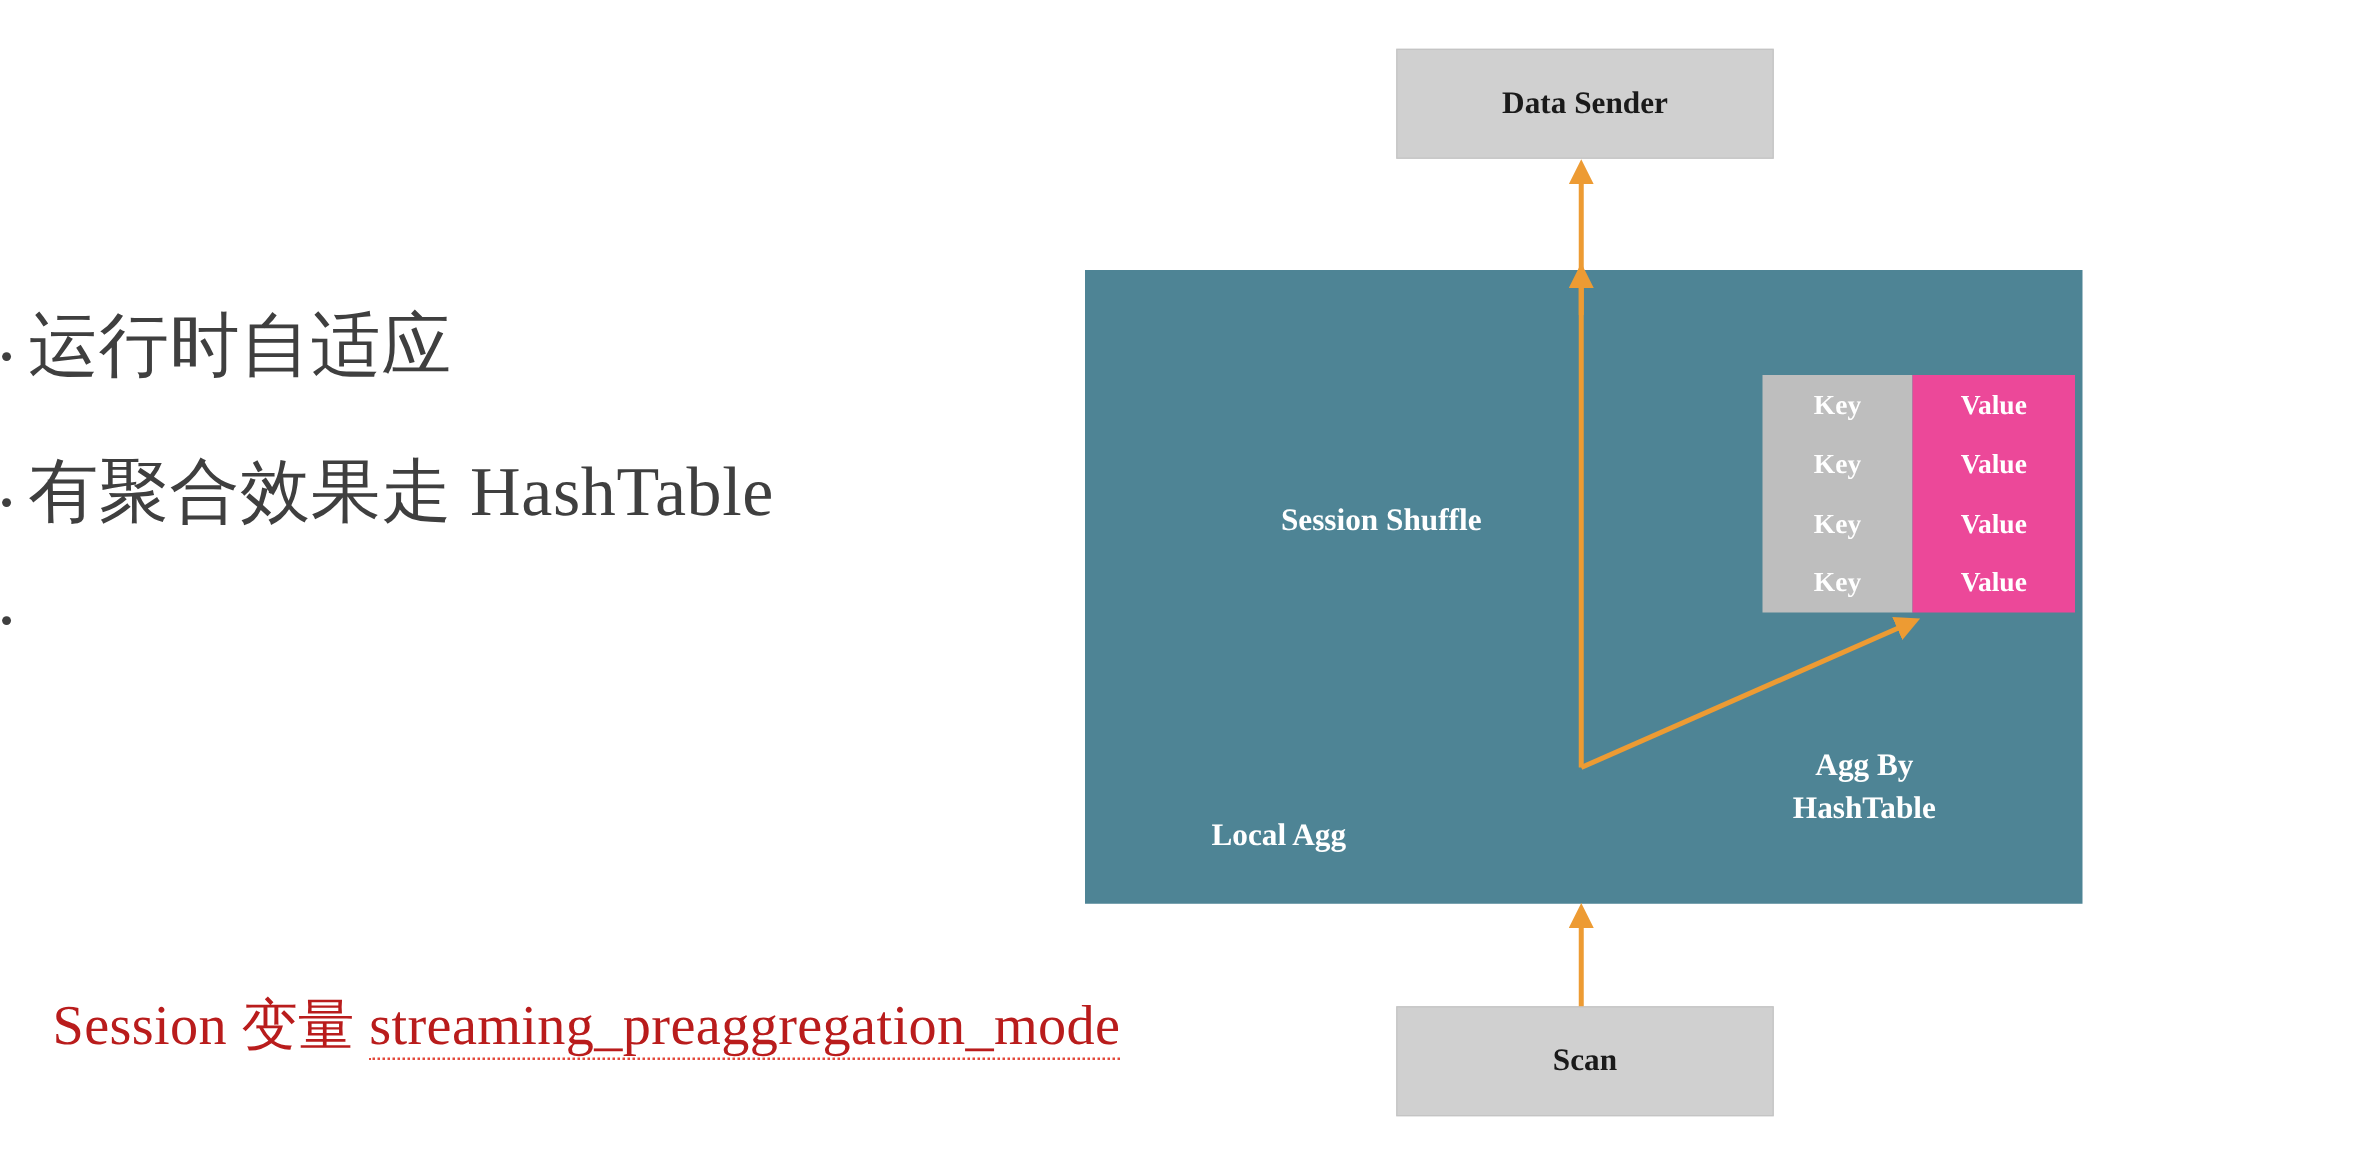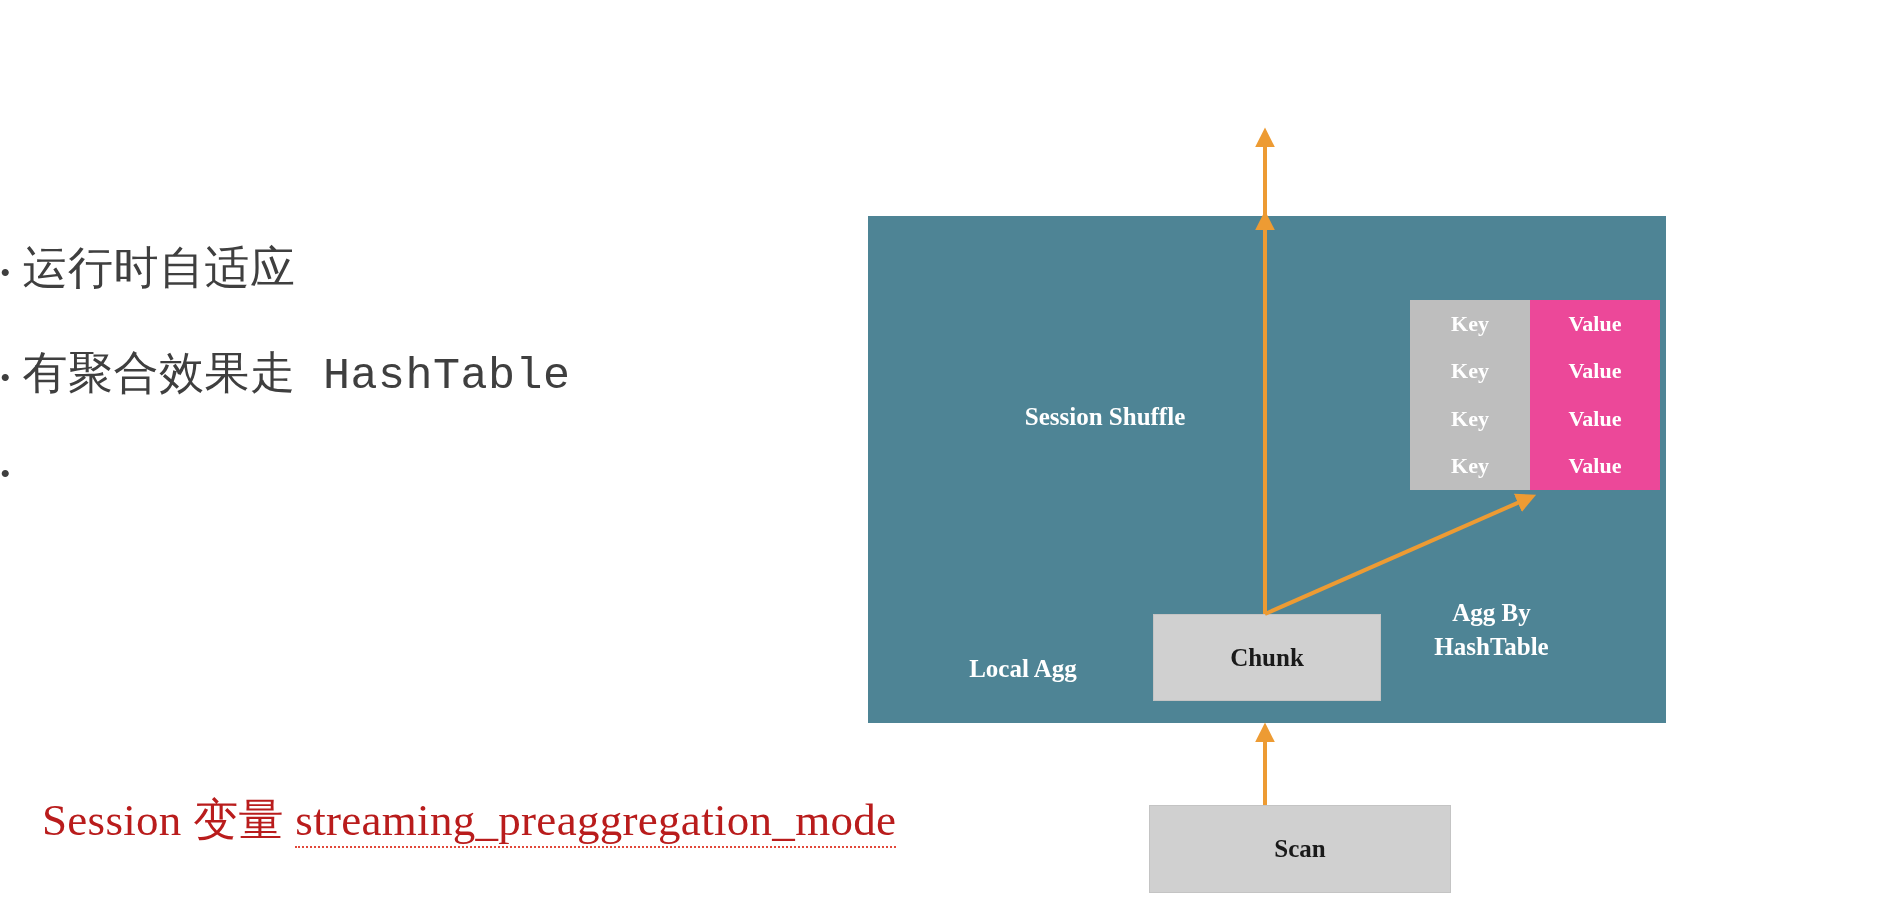--- a/index.html
+++ b/index.html
@@ -30,25 +30,24 @@
     color: #3F3F3F;
   }
   .bullet-dot {
     font-size: 30px;
     line-height: 1;
     margin-right: 12px;
     color: #3F3F3F;
     flex: 0 0 auto;
   }
   .bullet-text {
-    font-size: 45px;
+    font-size: 56px;
     line-height: 1.05;
     letter-spacing: 0.5px;
     white-space: nowrap;
-    font-family: Liberation Mono, monospace;
   }
 
   
   .session-line {
     position: absolute;
     left: 42px;
     top: 790px;
     font-size: 45px;
     color: #b91c1c;
     white-space: nowrap;
@@ -69,21 +68,21 @@
     display: flex;
     align-items: center;
     justify-content: center;
     color: #1A1A1A;
     font-weight: bold;
     font-size: 25px;
     box-sizing: border-box;
   }
   #box-data-sender { left: 1117px; top: 39px;  width: 302px; height: 88px; }
   #box-chunk       { left: 1153px; top: 614px; width: 228px; height: 87px; }
-  #box-scan        { left: 1117px; top: 805px; width: 302px; height: 88px; margin-left: 32px; }
+  #box-scan        { left: 1117px; top: 805px; width: 302px; height: 88px; }
 
   #teal-panel {
     position: absolute;
     left: 868px;
     top: 216px;
     width: 798px;
     height: 507px;
     background: #4E8495;
   }
 
@@ -174,21 +173,21 @@
         <div class="ht-cell">Key</div>
       </div>
       <div class="ht-col ht-col-value">
         <div class="ht-cell">Value</div>
         <div class="ht-cell">Value</div>
         <div class="ht-cell">Value</div>
         <div class="ht-cell">Value</div>
       </div>
     </div>
 
-    <div class="gray-box" id="box-chunk">Chunk</div>
+    <div class="gray-box" id="box-data-sender">Data Sender</div>
     <div class="gray-box" id="box-scan">Scan</div>
 
     <svg class="arrows" viewBox="0 0 1886 924">
       <defs>
         <marker id="arrowhead" markerWidth="5" markerHeight="5" refX="3.6" refY="2.5" orient="auto" markerUnits="strokeWidth">
           <path d="M0,0 L5,2.5 L0,5 z" fill="#ED9B33"></path>
         </marker>
       </defs>
 
       <line x1="1265" y1="805" x2="1265" y2="728" stroke="#ED9B33" stroke-width="4" marker-end="url(#arrowhead)"></line>

